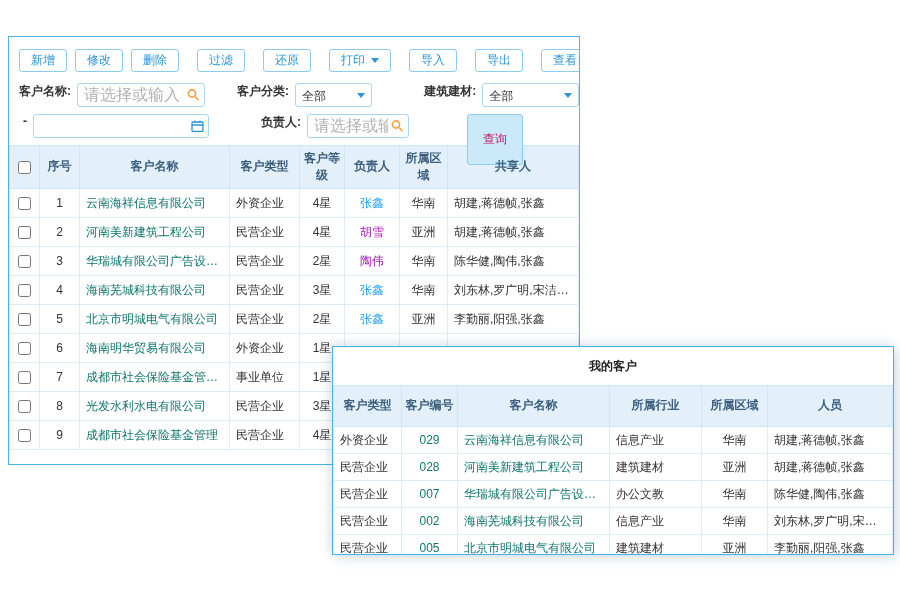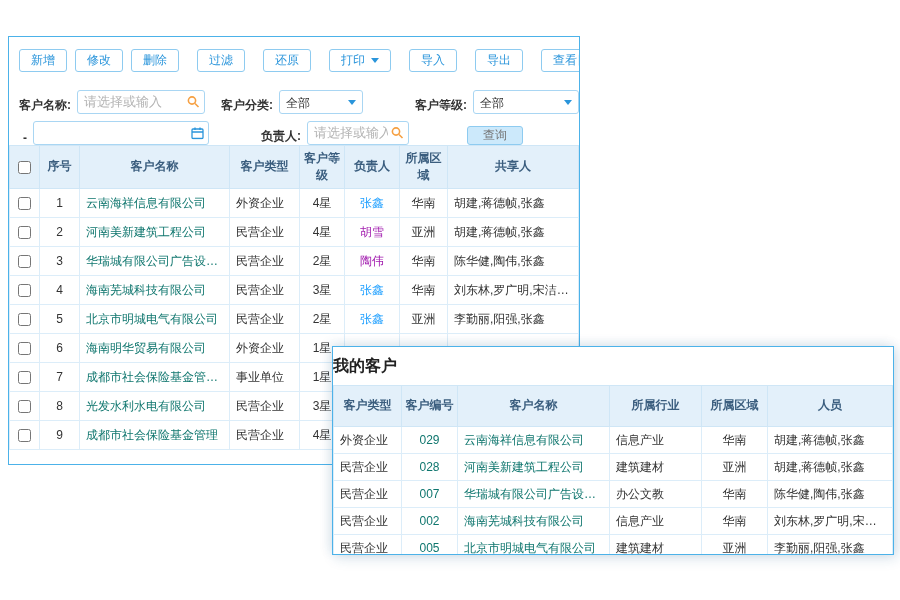--- a/index.html
+++ b/index.html
@@ -24,49 +24,49 @@
   .toolbar{display:flex;align-items:center;height:30px;padding:8px 2px}
   .btn{border:1px solid #8ecbf0;color:#2a95db;background:#fff;border-radius:3px;
        padding:4px 11px;margin-left:8px;font-size:12px;line-height:13px;cursor:pointer;
        font-family:inherit;display:inline-flex;align-items:center;white-space:nowrap}
   .btn.grp{margin-left:18px}
   .caret-down{display:inline-block;width:0;height:0;border-left:4px solid transparent;
        border-right:4px solid transparent;border-top:5px solid #2a95db}
   .btn .caret-down{margin-left:6px}
 
   
-  .filters{display:flex;align-items:flex-end;height:31px}
+  .filters{display:flex;align-items:flex-start;height:31px}
   .flabel{font-weight:bold;color:#333;white-space:nowrap}
   .inputwrap{position:relative;display:inline-flex;align-items:center}
   .input{border:1px solid #a9d6f3;border-radius:3px;height:22px;line-height:22px;
-       padding:0 20px 0 6px;font-size:13px;color:#333;box-sizing:content-box;font-family:inherit;outline:none}
+       padding:0 20px 0 6px;font-size:16px;color:#333;box-sizing:content-box;font-family:inherit;outline:none}
   .input::placeholder{color:#b3b3b3}
   .icon-right{position:absolute;right:5px;top:50%;transform:translateY(-50%);cursor:pointer;display:block}
   .selectbox{border:1px solid #a9d6f3;border-radius:3px;height:24px;line-height:24px;
        padding:0 20px 0 6px;position:relative;color:#333;cursor:pointer;box-sizing:border-box;white-space:nowrap}
   .selectbox .caret-down{position:absolute;right:6px;top:9px}
-  .query-btn{background:#cce9fb;border:1px solid #8ecbf0;color:#737373;border-radius:3px;
-       padding:0 15px;font-size:12px;cursor:pointer;font-family:inherit}
+  .query-btn{background:#cce9fb;border:1px solid #8ecbf0;color:#be185d;border-radius:3px;
+       padding:16px 15px;font-size:12px;cursor:pointer;font-family:inherit}
 
   
   table{border-collapse:collapse;table-layout:fixed;width:100%}
   th{background:#e3f0fa;color:#3a5d7e;font-weight:bold;border:1px solid #cfe6f6;
      padding:2px;height:38px;font-size:12px;vertical-align:middle;text-align:center;line-height:1.45}
   td{border:1px solid #dcedf9;height:28px;padding:0 6px;overflow:hidden;
      white-space:nowrap;text-overflow:ellipsis;vertical-align:middle}
   #my-window td{height:26px}
   #my-window th{height:36px}
   .c{text-align:center}
   .link{color:#0f766e;cursor:pointer}
   td[data-color="blue"]{color:#1e9fff;font-weight:normal}
   td[data-color="orange"]{color:#a21caf}
   input[type="checkbox"]{margin:0;width:13px;height:13px;vertical-align:middle}
 
   
-  .my-title{height:38px;line-height:38px;font-size:16px;font-weight:bold;color:#222}
+  .my-title{height:38px;line-height:38px;text-align:center;font-size:12px;font-weight:bold;color:#222}
 </style>
 </head>
 <body>
 
 <div class="window" id="main-window">
 
 
   <div class="toolbar">
     <button class="btn">新增</button>
     <button class="btn">修改</button>
@@ -84,26 +84,26 @@
 
   <div class="filters">
     <span class="flabel" style="margin-left:10px">客户名称:</span>
     <span class="inputwrap" style="margin-left:6px">
       <input class="input" style="width: 100px;" placeholder="请选择或输入">
       <svg class="icon-right" width="13" height="13" viewBox="0 0 13 13">
         <circle cx="5" cy="5" r="3.6" stroke="#f6a042" fill="none" stroke-width="1.6"></circle>
         <line x1="8" y1="8" x2="11.5" y2="11.5" stroke="#f6a042" stroke-width="1.6"></line>
       </svg>
     </span>
-    <span class="flabel" style="margin-left:16px">客户分类:</span>
+    <span class="flabel" style="margin-left:32px">客户分类:</span>
     <div class="selectbox" style="width:94px;margin-left:6px">
       <span>全部</span>
       <i class="caret-down"></i>
     </div>
-    <span class="flabel" style="margin-left:52px">客户等级:</span>
+    <span class="flabel" style="margin-left:52px">建筑建材:</span>
     <div class="selectbox" style="width:120px;margin-left:6px">
       <span>全部</span>
       <i class="caret-down"></i>
     </div>
   </div>
 
   <div class="filters">
     <span class="flabel" style="margin-left:14px">-</span>
     <span class="inputwrap" style="margin-left:6px">
       <input class="input" style="width: 148px;" value="">

